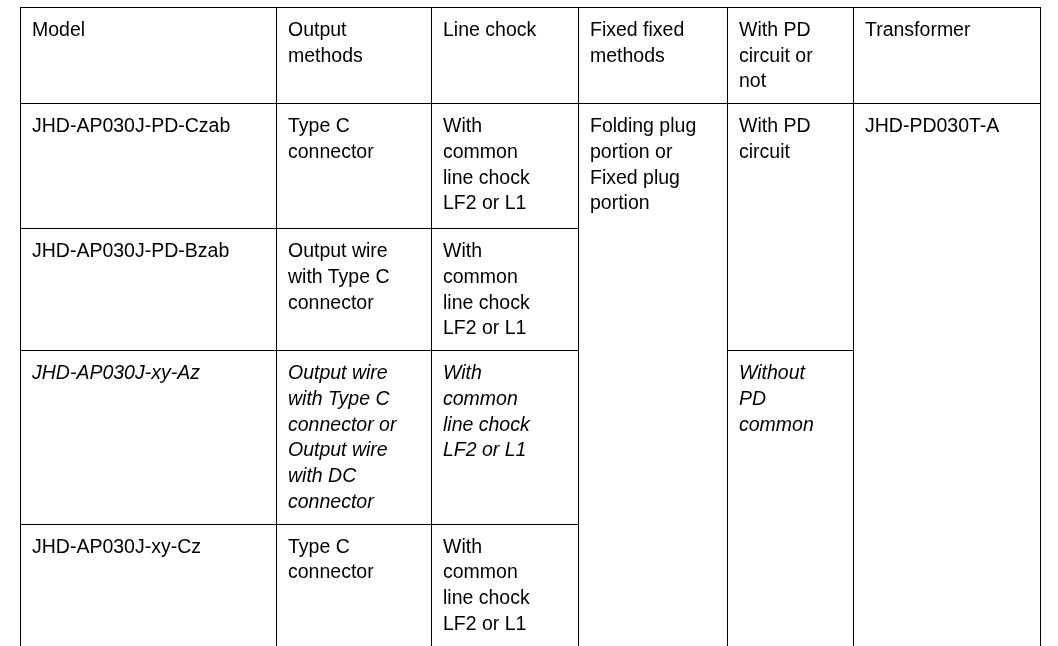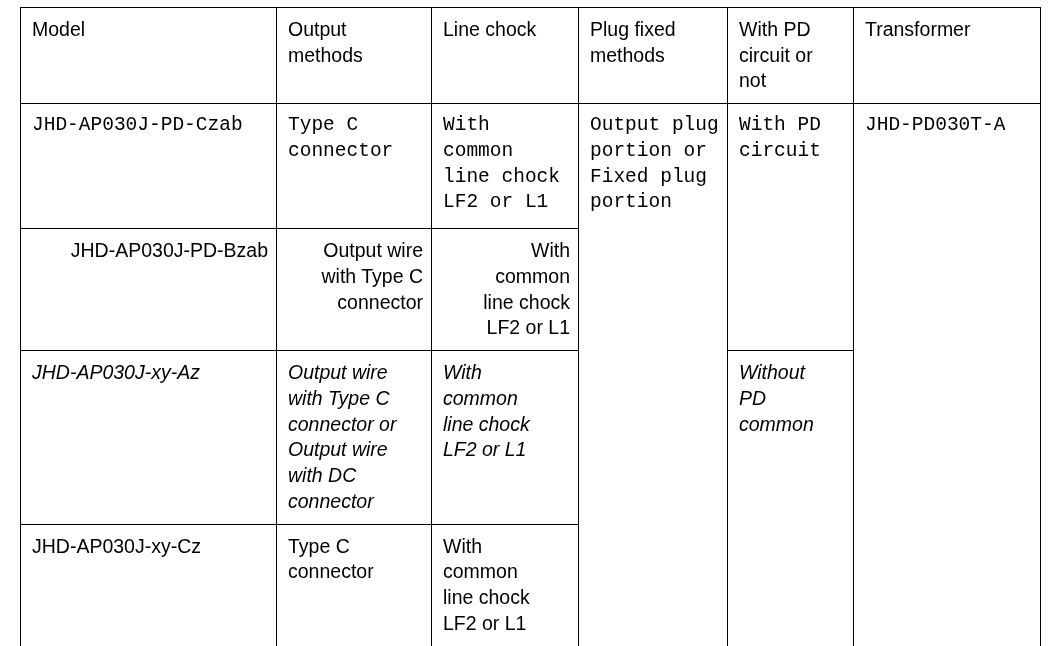--- a/index.html
+++ b/index.html
@@ -39,22 +39,22 @@
   table.spec-table td {
     border: 1px solid #000000;
     vertical-align: top;
     text-align: left;
     font-weight: normal;
     padding: 9px 8px 9px 11px;
     word-wrap: break-word;
     overflow-wrap: break-word;
   }
   table.spec-table tr.head-row th { height: 70px; }
-  table.spec-table tr.r1 td { height: 106px; font-family: Liberation Mono, monospace; }
-  table.spec-table tr.r2 td { height: 101px; text-align: right; }
+  table.spec-table tr.r1 td { height: 106px; }
+  table.spec-table tr.r2 td { height: 101px; }
   table.spec-table tr.r3 td { height: 152px; font-style: italic; }
   table.spec-table tr.r4 td { height: 105px; }
 
   table.spec-table tbody tr:last-child td { border-bottom-width: 2px; }
 
   .cell-text { display: block; white-space: pre-line; }
 </style>
 </head>
 <body>
 
@@ -74,21 +74,21 @@
           <span class="cell-text">Model</span>
         </th>
         <th>
           <span class="cell-text">Output
 methods</span>
         </th>
         <th>
           <span class="cell-text">Line chock</span>
         </th>
         <th>
-          <span class="cell-text">Plug fixed
+          <span class="cell-text">Fixed fixed
 methods</span>
         </th>
         <th>
           <span class="cell-text">With PD
 circuit or
 not</span>
         </th>
         <th>
           <span class="cell-text">Transformer</span>
         </th>
@@ -103,21 +103,21 @@
           <span class="cell-text">Type C
 connector</span>
         </td>
         <td>
           <span class="cell-text">With
 common
 line chock
 LF2 or L1</span>
         </td>
         <td rowspan="4">
-          <span class="cell-text">Output plug
+          <span class="cell-text">Folding plug
 portion or
 Fixed plug
 portion</span>
         </td>
         <td rowspan="2">
           <span class="cell-text">With PD
 circuit</span>
         </td>
         <td rowspan="4">
           <span class="cell-text">JHD-PD030T-A</span>

